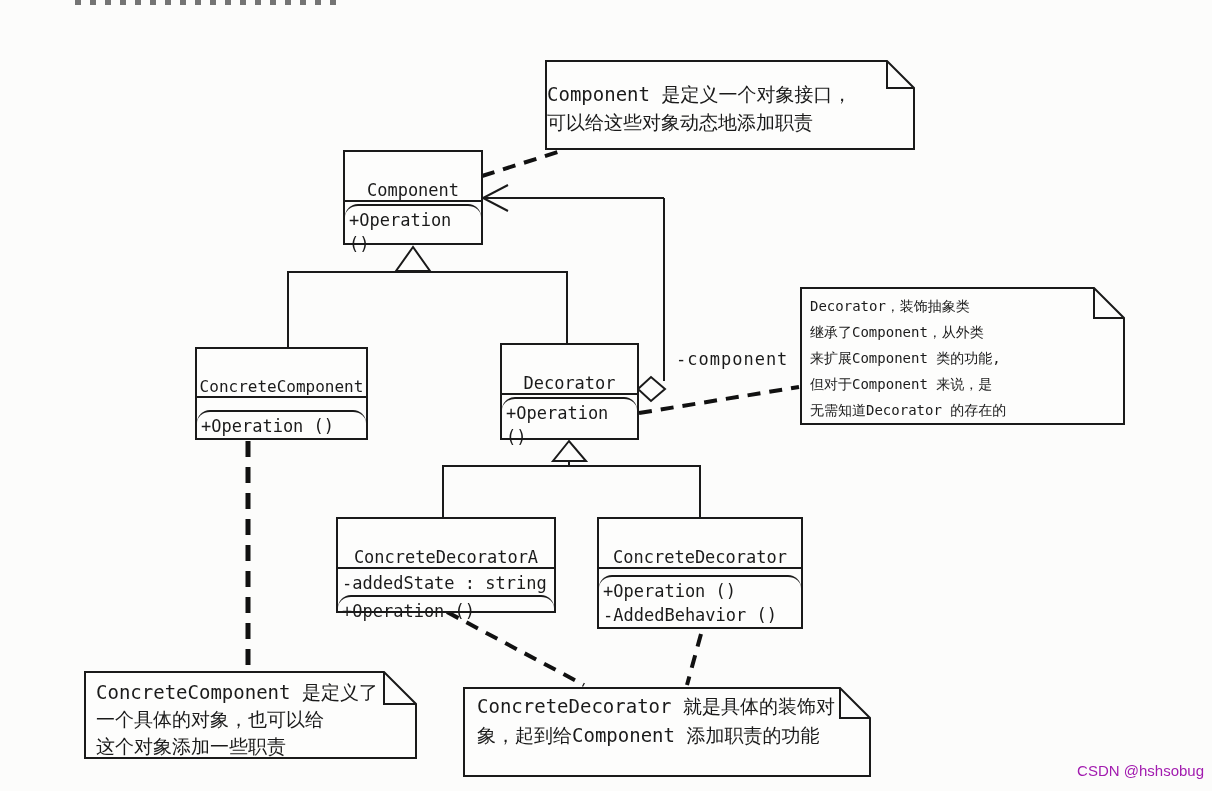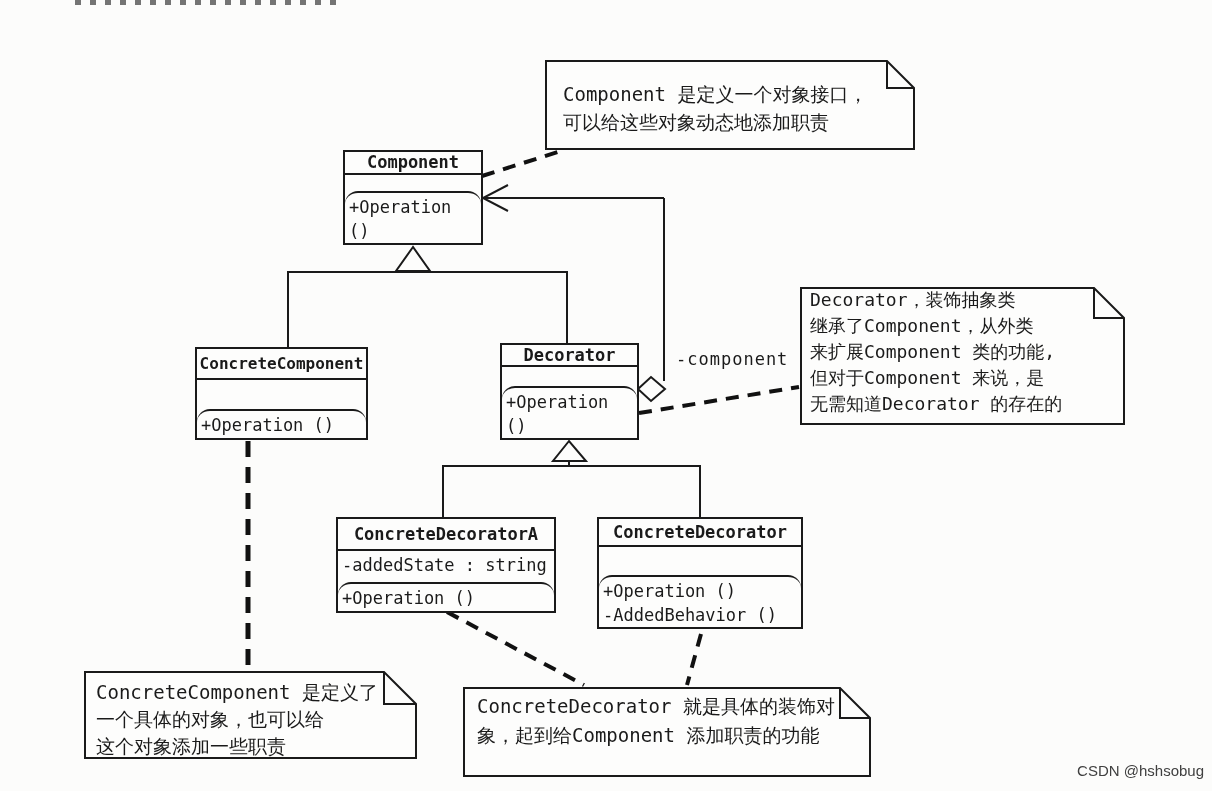--- a/index.html
+++ b/index.html
@@ -23,40 +23,40 @@
   }
   svg.overlay{position:absolute;left:0;top:0;z-index:1;}
   
   .cls{
     position:absolute;z-index:2;box-sizing:border-box;
     border:2px solid #1a1a1a;background:#fdfdfc;
     display:flex;flex-direction:column;
   }
   .cls-name{
     display:flex;align-items:center;justify-content:center;
-    font-weight:bold;font-size:17px;box-sizing:border-box;
+    font-weight:normal;font-size:17px;box-sizing:border-box;margin-top:28px;
   }
   .cls-sec{
     border-top:2px solid #1a1a1a;box-sizing:border-box;
     font-size:17px;padding:2px 0 0 4px;line-height:24px;
   }
   .cls-sec.grow{flex:1;border-radius:13px;}
   
   .note{position:absolute;z-index:2;}
   .note svg{position:absolute;left:0;top:0;}
   .note-text{
     position:relative;z-index:1;font-size:19px;
   }
   .assoc-label{
     position:absolute;z-index:2;font-size:17px;letter-spacing:1px;
   }
   .watermark{
     position:absolute;z-index:3;right:8px;top:762px;
     font-family:"Liberation Sans","DejaVu Sans",sans-serif;
-    font-size:15px;color:#404040;
+    font-size:15px;color:#a21caf;
   }
 </style>
 </head>
 <body>
 
 <div id="canvas">
 
   <div class="frag"></div>
 
 
@@ -128,32 +128,32 @@
     </div>
   </div>
 
   <div class="assoc-label" style="left:676px;top:349px">-component</div>
 
   <div class="note" style="left:545px;top:60px;width:370px;height:90px">
     <svg width="370" height="90">
       <path d="M1 1 L342 1 L369 28 L369 89 L1 89 Z" fill="#fdfdfc" stroke="#1a1a1a" stroke-width="2"></path>
       <path d="M342 1 L342 28 L369 28" fill="none" stroke="#1a1a1a" stroke-width="2"></path>
     </svg>
-    <div class="note-text" style="padding:20px 0 0 18px;line-height:28px">
+    <div class="note-text" style="padding:20px 0 0 2px;line-height:28px">
       <div>Component 是定义一个对象接口，</div>
       <div>可以给这些对象动态地添加职责</div>
     </div>
   </div>
 
   <div class="note" style="left:800px;top:287px;width:325px;height:138px">
     <svg width="325" height="138">
       <path d="M1 1 L294 1 L324 31 L324 137 L1 137 Z" fill="#fdfdfc" stroke="#1a1a1a" stroke-width="2"></path>
       <path d="M294 1 L294 31 L324 31" fill="none" stroke="#1a1a1a" stroke-width="2"></path>
     </svg>
-    <div class="note-text" style="padding:0 0 0 10px;line-height:26px;font-size:18px">
+    <div class="note-text" style="padding:6px 0 0 10px;line-height:26px;font-size:14px">
       <div>Decorator，装饰抽象类</div>
       <div>继承了Component，从外类</div>
       <div>来扩展Component 类的功能,</div>
       <div>但对于Component 来说，是</div>
       <div>无需知道Decorator 的存在的</div>
     </div>
   </div>
 
   <div class="note" style="left:84px;top:671px;width:333px;height:108px">
     <svg width="333" height="88">

